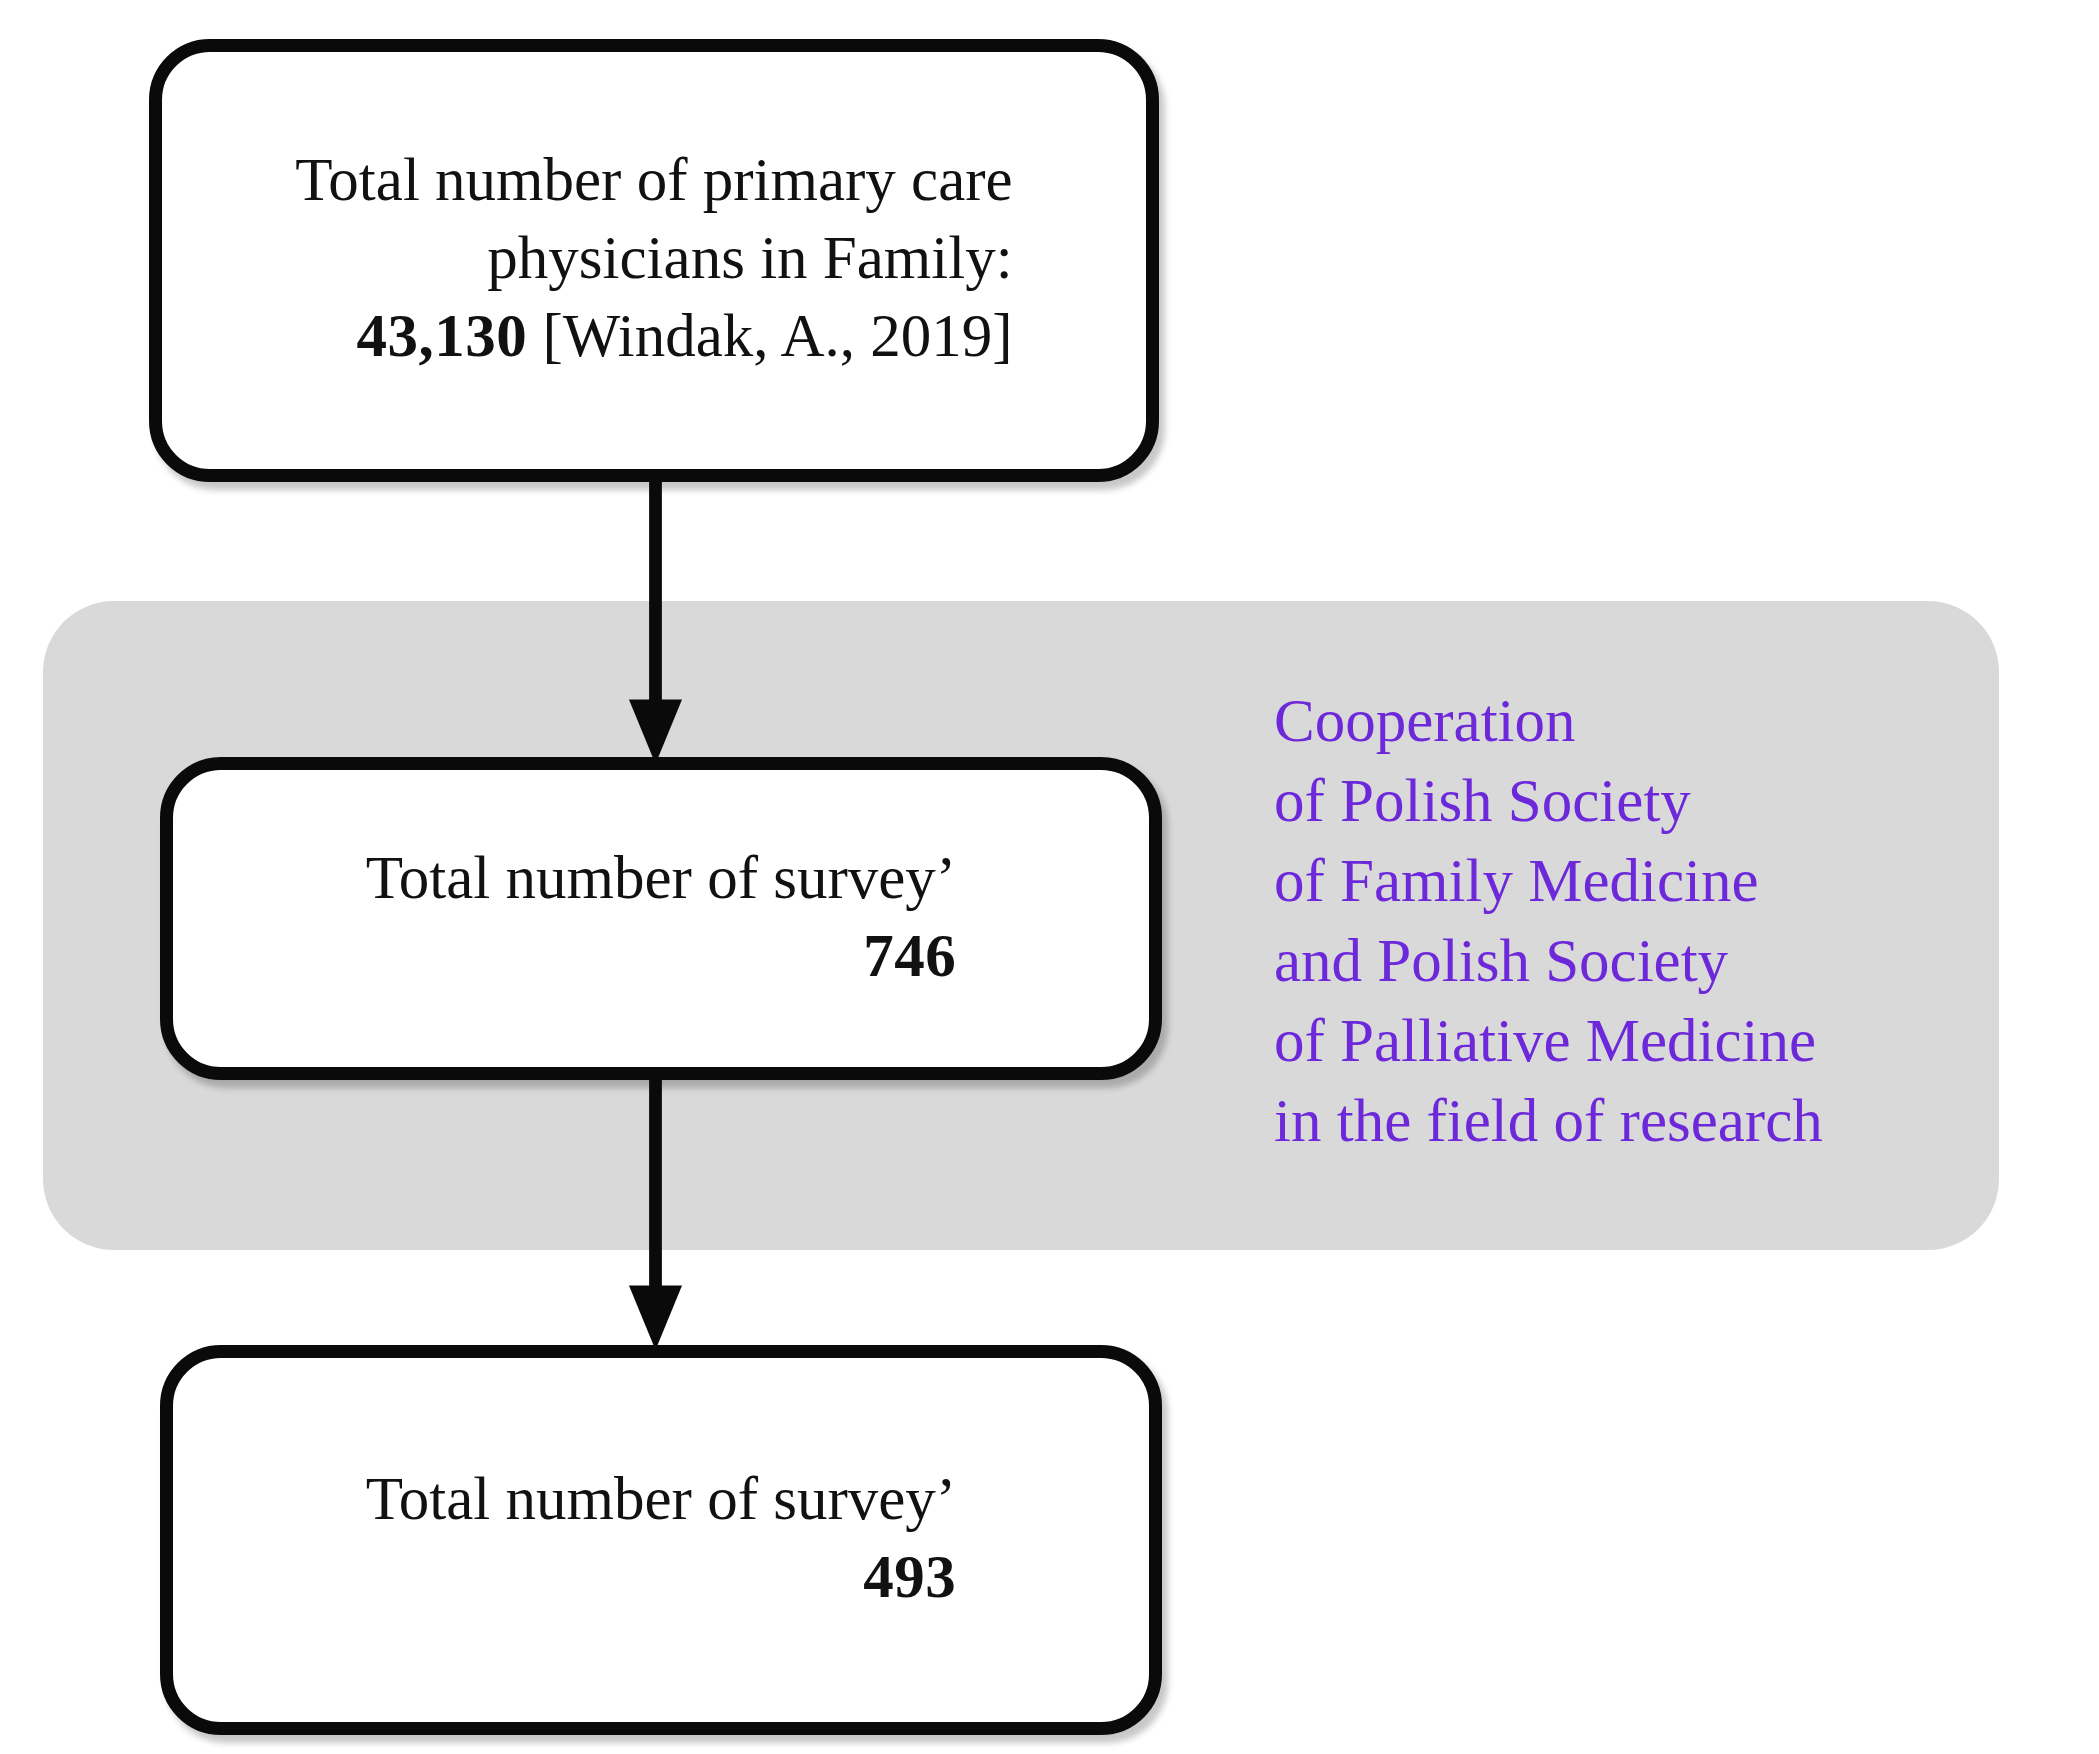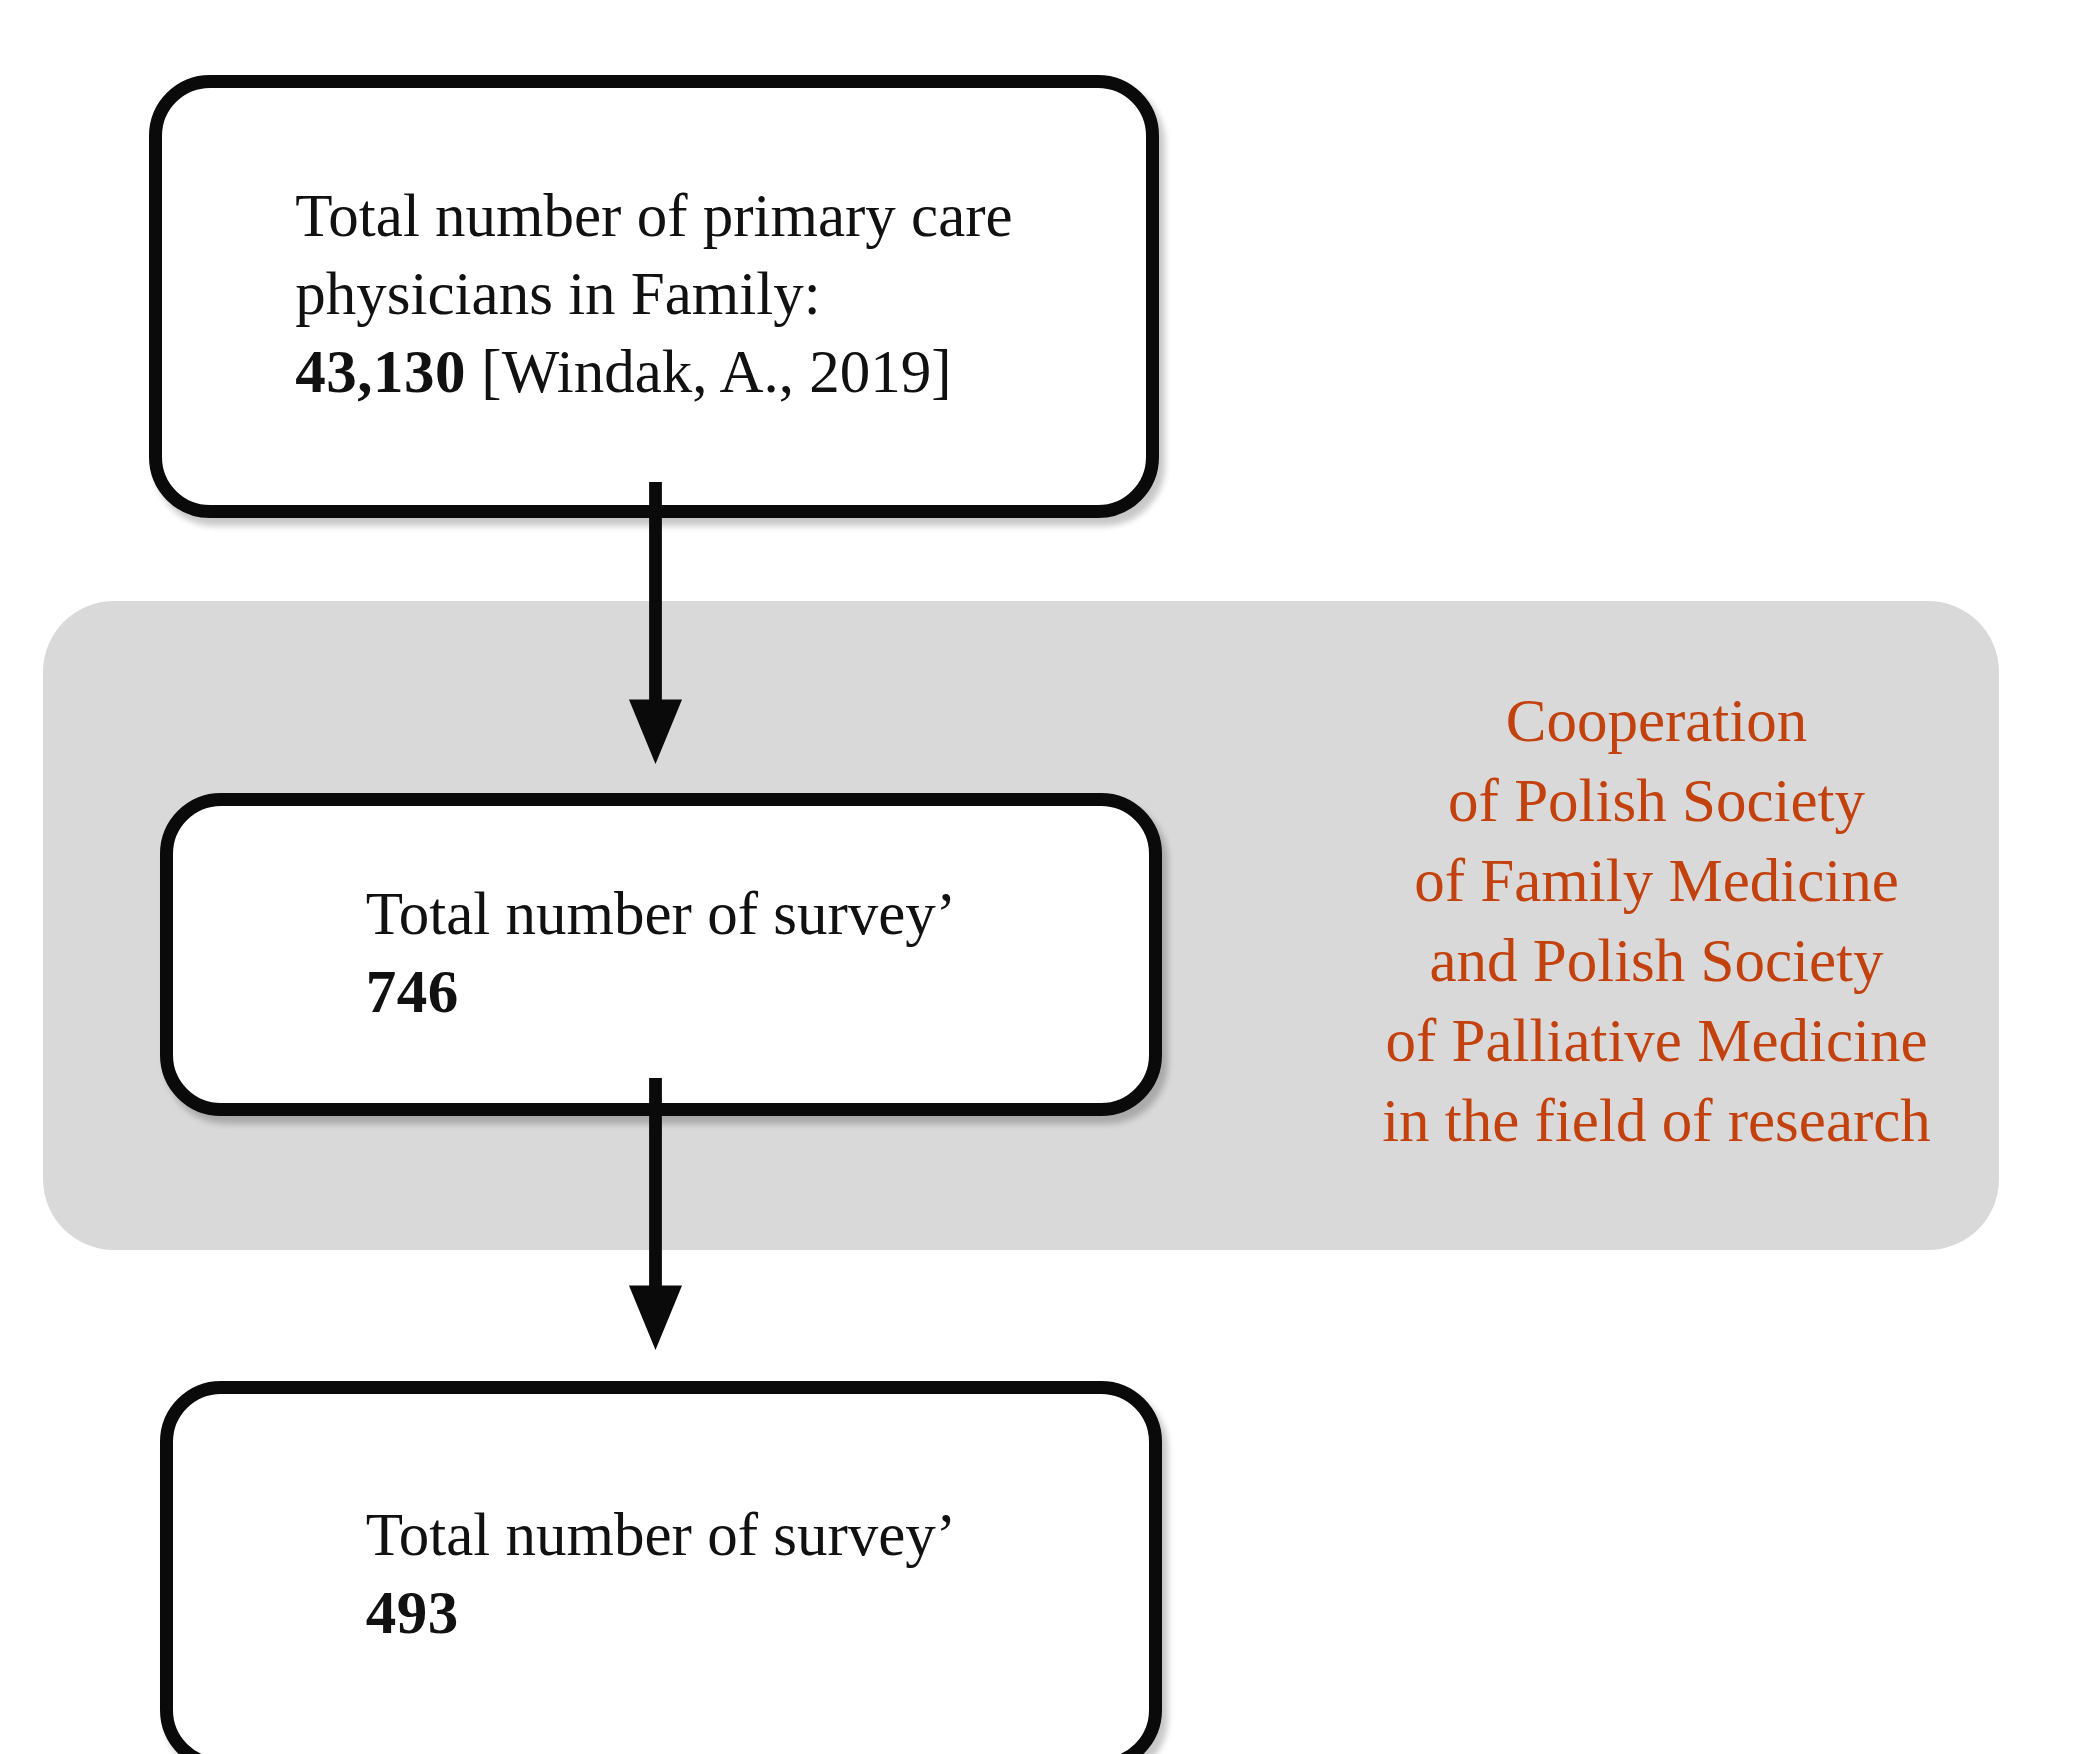--- a/index.html
+++ b/index.html
@@ -30,44 +30,42 @@
     height: 649px;
     background: #d9d9d9;
     border-radius: 71px;
     box-sizing: border-box;
   }
   .coop-text {
     position: absolute;
     left: 1274px;
     top: 681px;
     width: 765px;
-    text-align: center;
     font-size: 61px;
     line-height: 80px;
-    color: #c2410c;
+    color: #6d28d9;
     white-space: pre-line;
   }
 
   
   .flow-box {
     position: absolute;
     background: #ffffff;
     border: 13.7px solid #0a0a0a;
     border-radius: 61px;
     box-sizing: border-box;
     display: flex;
     flex-direction: column;
     align-items: center;
     justify-content: center;
-    text-align: left;
+    text-align: right;
     font-size: 61px;
     line-height: 78px;
     color: #111111;
     box-shadow: 5.9px 7.8px 5.9px rgba(0,0,0,0.22);
-    margin-top: 36px;
   }
   .flow-box .line { display: block; white-space: pre; }
   .flow-box .num  { font-weight: bold; letter-spacing: 0.5px; }
 
   #box-top    { left: 149px; top: 39px;   width: 1010px; height: 443px; }
   #box-mid    { left: 160px; top: 757px;  width: 1002px; height: 323px; }
   #box-bottom { left: 160px; top: 1345px; width: 1002px; height: 390px; }
 
   #box-top .body    { padding-bottom: 5.9px; }
   #box-mid .body    { padding-bottom: 3.9px; }

